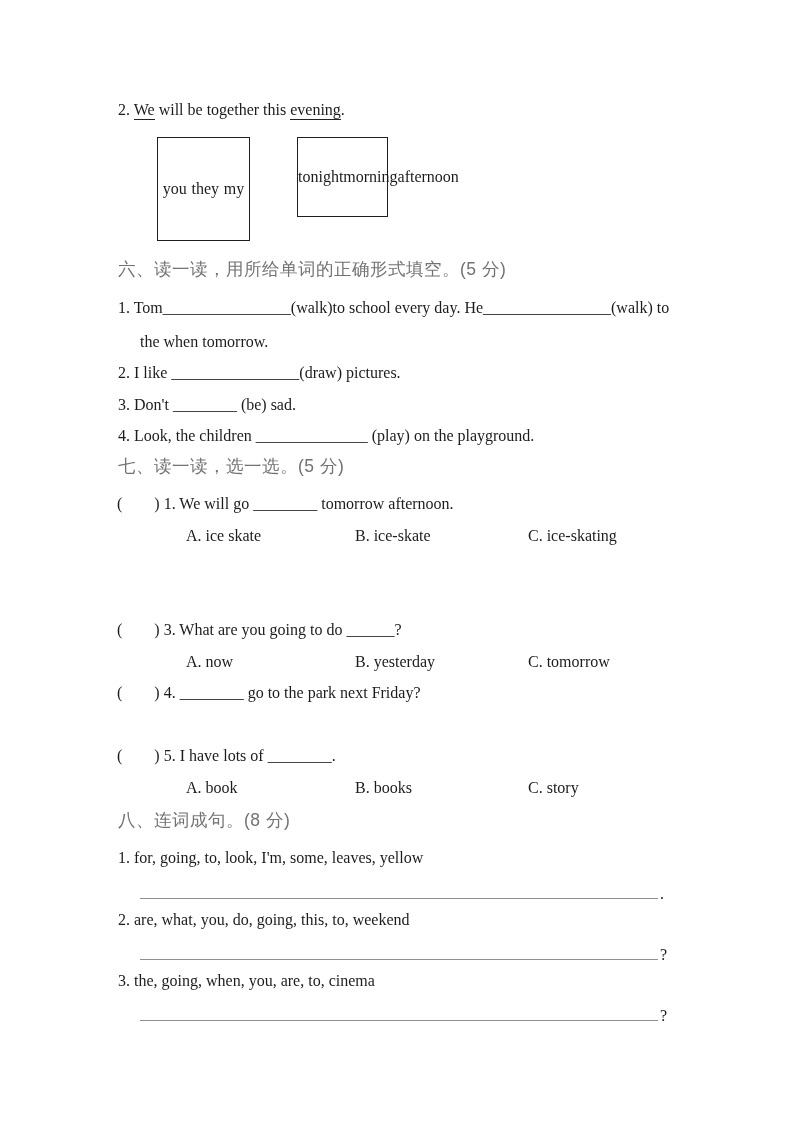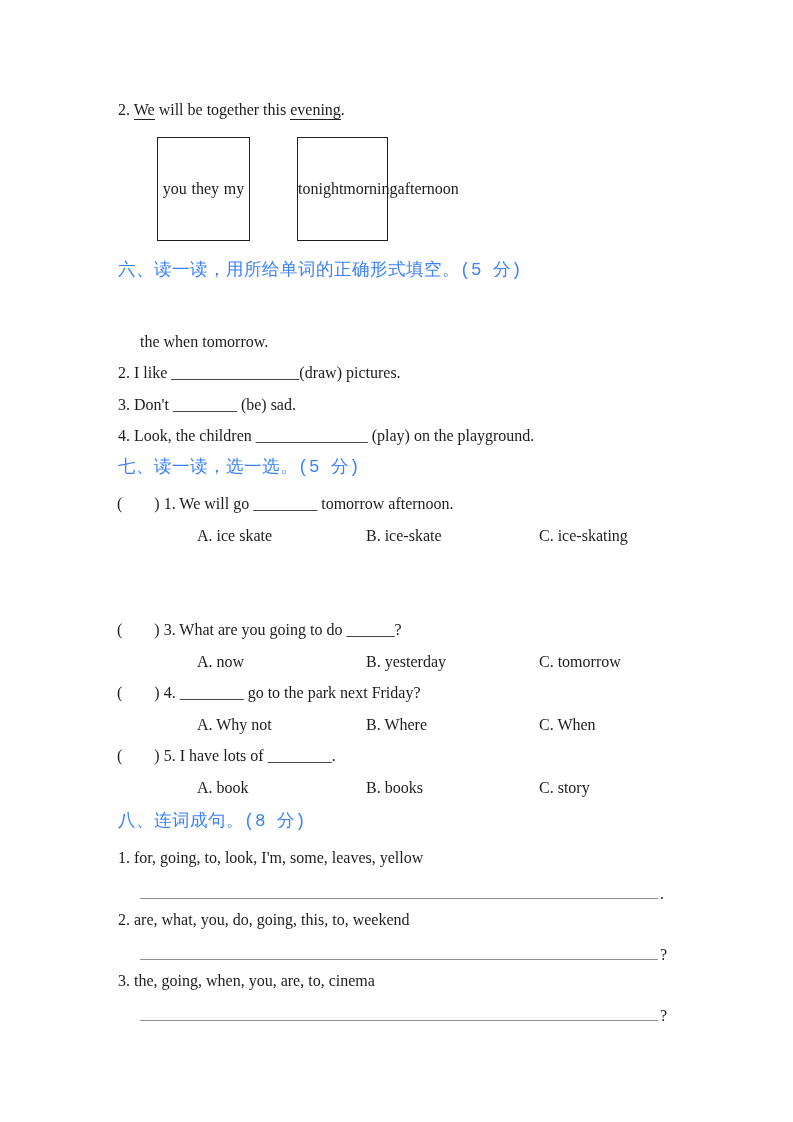--- a/index.html
+++ b/index.html
@@ -9,38 +9,38 @@
     height: 1122px;
     background: #ffffff;
     font-family: "Liberation Serif", "DejaVu Serif", serif;
     font-size: 16px;
     color: #1c1c1c;
     overflow: hidden;
   }
   .abs { position: absolute; }
   .pre { white-space: pre; }
   .zh {
-    font-family: Liberation Mono, monospace;
+    font-family: Liberation Sans, sans-serif;
     font-size: 17.5px;
-    color: #3b82f6;
+    color: #737373;
     letter-spacing: 0.5px;
   }
   .uword { border-bottom: 1px solid #222; padding-bottom: 1px; }
   .wordbox {
     position: absolute;
     border: 1.5px solid #1f1f1f;
     display: flex;
     flex-direction: row;
     justify-content: space-evenly;
     align-items: center;
     box-sizing: border-box;
   }
   .options {
     position: absolute;
-    left: 197px;
+    left: 186px;
     display: grid;
     grid-template-columns: 169px 173px auto;
     white-space: pre;
   }
   .blankrow { position: absolute; left: 140px; white-space: nowrap; }
   .blankline {
     display: inline-block;
     width: 518px;
     height: 14px;
     border-bottom: 1.5px solid #8f8f8f;
@@ -54,27 +54,28 @@
 
   <div class="abs" style="top:101px; left:118px;">
     <span>2. </span><span class="uword">We</span><span> will be together this </span><span class="uword">evening</span><span>.</span>
   </div>
 
   <div class="wordbox" style="top:137px; left:157px; width:93px; height:104px;">
     <span>you</span>
     <span>they</span>
     <span>my</span>
   </div>
-  <div class="wordbox" style="top:137px; left:297px; width:91px; height:104px;">
+  <div class="wordbox" style="top:137px; left:297px; width:91px; height:80px;">
     <span>tonight</span>
     <span>morning</span>
     <span>afternoon</span>
   </div>
 
   <div class="abs zh" style="top:257px; left:118px;">六、读一读，用所给单词的正确形式填空。(5 分)</div>
+  <div class="abs pre" style="top:299px; left:118px;">1. Tom________________(walk)to school every day. He________________(walk) to</div>
   <div class="abs pre" style="top:333px; left:140px;">the when tomorrow.</div>
   <div class="abs pre" style="top:364px; left:118px;">2. I like ________________(draw) pictures.</div>
   <div class="abs pre" style="top:396px; left:118px;">3. Don't ________ (be) sad.</div>
   <div class="abs pre" style="top:427px; left:118px;">4. Look, the children ______________ (play) on the playground.</div>
 
   <div class="abs zh" style="top:454px; left:118px;">七、读一读，选一选。(5 分)</div>
 
   <div class="abs pre" style="top:495px; left:117px;">(        ) 1. We will go ________ tomorrow afternoon.</div>
   <div class="options" style="top:527px;">
     <span>A. ice skate</span>
@@ -84,25 +85,20 @@
 
 
   <div class="abs pre" style="top:621px; left:117px;">(        ) 3. What are you going to do ______?</div>
   <div class="options" style="top:653px;">
     <span>A. now</span>
     <span>B. yesterday</span>
     <span>C. tomorrow</span>
   </div>
 
   <div class="abs pre" style="top:684px; left:117px;">(        ) 4. ________ go to the park next Friday?</div>
-  <div class="options" style="top:716px;">
-    <span>A. Why not</span>
-    <span>B. Where</span>
-    <span>C. When</span>
-  </div>
 
   <div class="abs pre" style="top:747px; left:117px;">(        ) 5. I have lots of ________.</div>
   <div class="options" style="top:779px;">
     <span>A. book</span>
     <span>B. books</span>
     <span>C. story</span>
   </div>
 
   <div class="abs zh" style="top:808px; left:118px;">八、连词成句。(8 分)</div>
 

